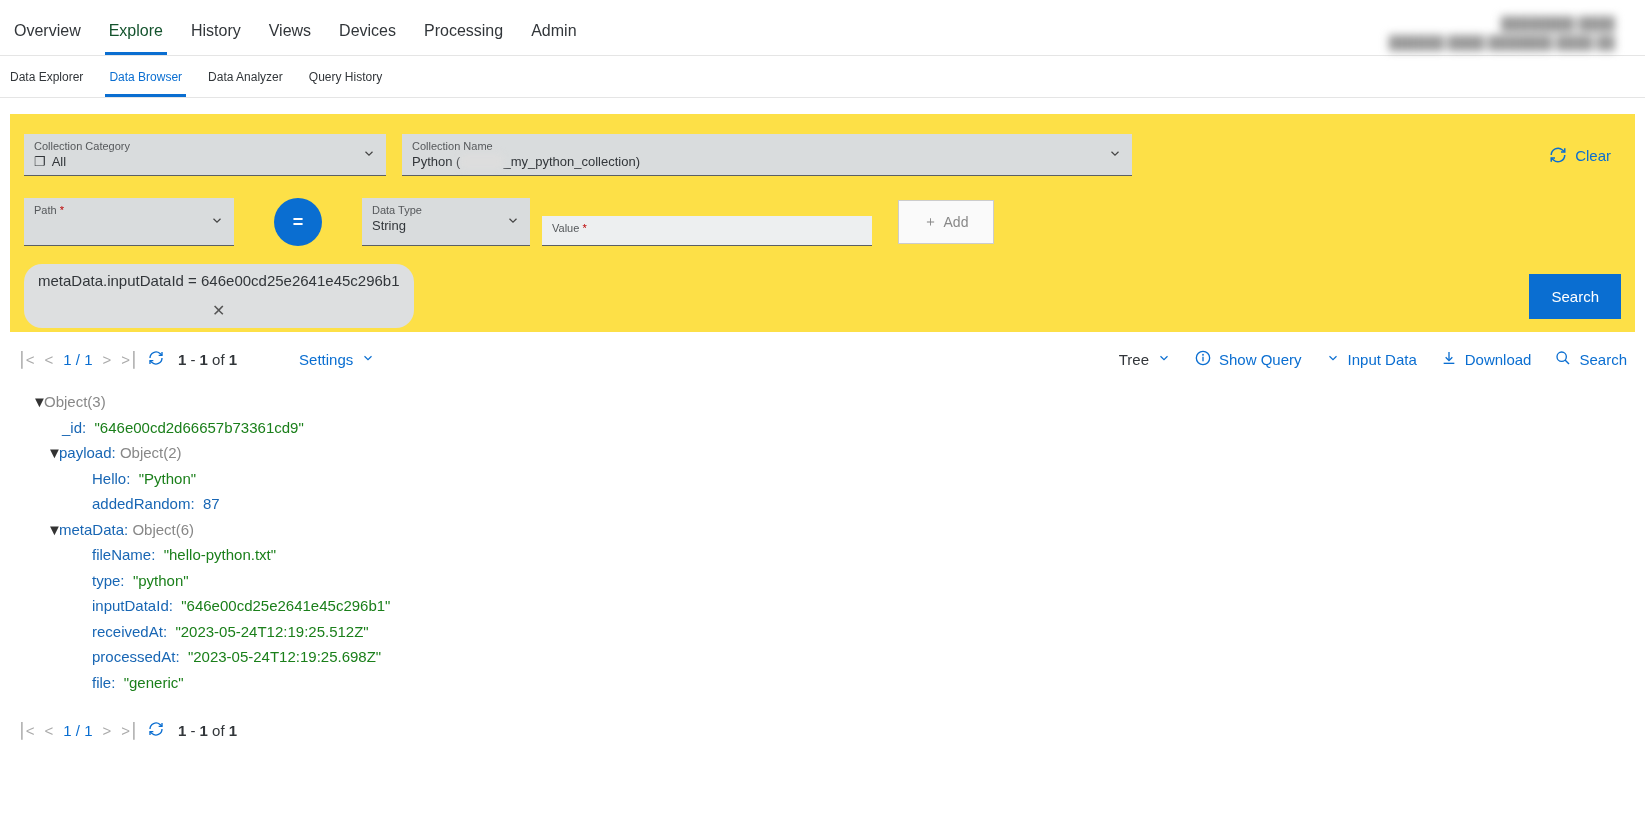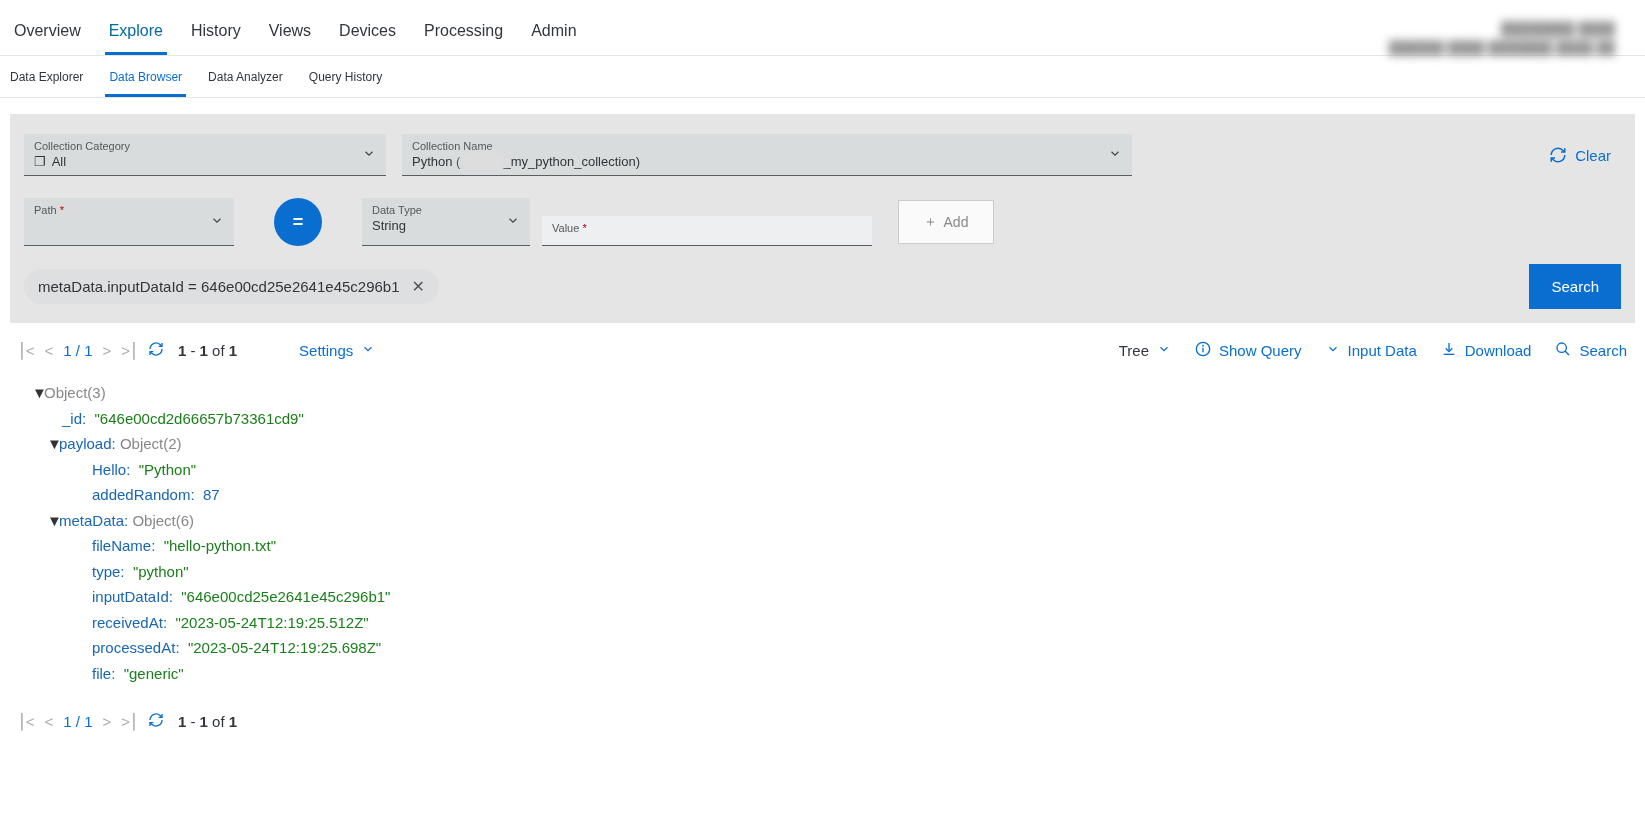--- a/index.html
+++ b/index.html
@@ -1,48 +1,48 @@
 <!DOCTYPE html>
 <html><head>
 <meta charset="utf-8">
 <style>
   * { box-sizing: border-box; margin: 0; padding: 0; font-family: "Segoe UI", Arial, sans-serif; }
   body { background: #fff; color: #32363a; font-size: 14px; }
 
-  .top-nav { padding: 16px 10px 0 10px; display: flex; justify-content: space-between; align-items: flex-end; border-bottom: 1px solid #e5e5e5; }
+  .top-nav { padding: 16px 10px 0 10px; display: flex; justify-content: space-between; align-items: flex-start; border-bottom: 1px solid #e5e5e5; }
   .top-nav-tabs { display: flex; gap: 20px; }
   .top-nav-tabs .tab { padding: 6px 4px 12px; font-size: 16px; color: #32363a; cursor: pointer; }
-  .top-nav-tabs .tab.active { color: #0369a1; border-bottom: 3px solid #0a6ed1; }
+  .top-nav-tabs .tab.active { color: #14532d; border-bottom: 3px solid #0a6ed1; }
   .user-area { display: flex; flex-direction: column; align-items: flex-end; gap: 4px; filter: blur(4px); color: #999; font-size: 13px; padding-right: 20px; }
 
   .sub-nav { border-bottom: 1px solid #e5e5e5; padding: 0 6px; }
   .sub-nav-tabs { display: flex; gap: 18px; }
   .sub-nav-tabs .stab { padding: 14px 4px 10px; font-size: 12px; color: #32363a; cursor: pointer; }
   .sub-nav-tabs .stab.active { color: #0a6ed1; border-bottom: 3px solid #0a6ed1; }
 
-  .query-panel { background: #e5e5e5; margin: 16px 10px 0 10px; padding: 20px 14px 14px 14px; }
+  .query-panel { background: #fde047; margin: 16px 10px 0 10px; padding: 20px 14px 4px 14px; }
   .row1 { display: flex; gap: 16px; align-items: center; }
   .selector { position: relative; background: #d9dcdd; border-bottom: 1px solid #5b5f63; padding: 6px 10px 6px 10px; }
   .sel-label { font-size: 11px; color: #55585b; }
   .sel-label .req { color: #b00; }
   .sel-value { font-size: 13px; color: #32363a; padding-top: 2px; }
   .sel-wide1 { flex: 0 0 362px; }
   .sel-wide2 { flex: 0 0 730px; }
   .sel-chev { position: absolute; right: 10px; top: 50%; transform: translateY(-50%); color: #444; }
   .clear-btn { margin-left: auto; display: flex; align-items: center; gap: 8px; color: #0a6ed1; font-size: 15px; cursor: pointer; padding-right: 10px; }
 
   .row2 { display: flex; gap: 12px; align-items: stretch; margin-top: 22px; }
   .sel-path { flex: 0 0 210px; }
   .op-circle { width: 48px; height: 48px; border-radius: 50%; background: #0a6ed1; color: #fff; display: flex; align-items: center; justify-content: center; font-size: 18px; font-weight: bold; align-self: center; margin: 0 28px; cursor:pointer;}
   .sel-dtype { flex: 0 0 168px; }
   .sel-value-box { flex: 0 0 330px; }
   .add-btn { width: 96px; height: 44px; border: 1px solid #ccc; background: #fafafa; color: #888; display: flex; align-items: center; justify-content: center; gap: 6px; margin-left: 14px; cursor: pointer; align-self: center; }
 
   .row3 { display: flex; align-items: center; margin-top: 18px; }
-  .chip { background: #dddfe0; border-radius: 18px; padding: 8px 14px; display: flex; align-items: center; gap: 12px; font-size: 15px; color: #32363a; }
+  .chip { background: #dddfe0; border-radius: 18px; padding: 8px 14px; display: flex; align-items: center; gap: 12px; font-size: 15px; color: #32363a; flex-direction: column; }
   .chip .x { color: #555; cursor: pointer; font-size: 16px; }
   .search-btn { margin-left: auto; background: #0a6ed1; color: #fff; padding: 14px 22px; font-size: 15px; cursor: pointer; }
 
   .toolbar { display: flex; align-items: center; gap: 14px; padding: 18px 18px 6px 18px; font-size: 15px; }
   .pager { display: flex; align-items: center; gap: 10px; }
   .pager .pctl { color: #aaa; cursor: default; }
   .pager .page { color: #0a6ed1; }
   .pager .refresh { color: #0a6ed1; cursor: pointer; }
   .range { color: #32363a; }
   .range b { font-weight: bold; }

